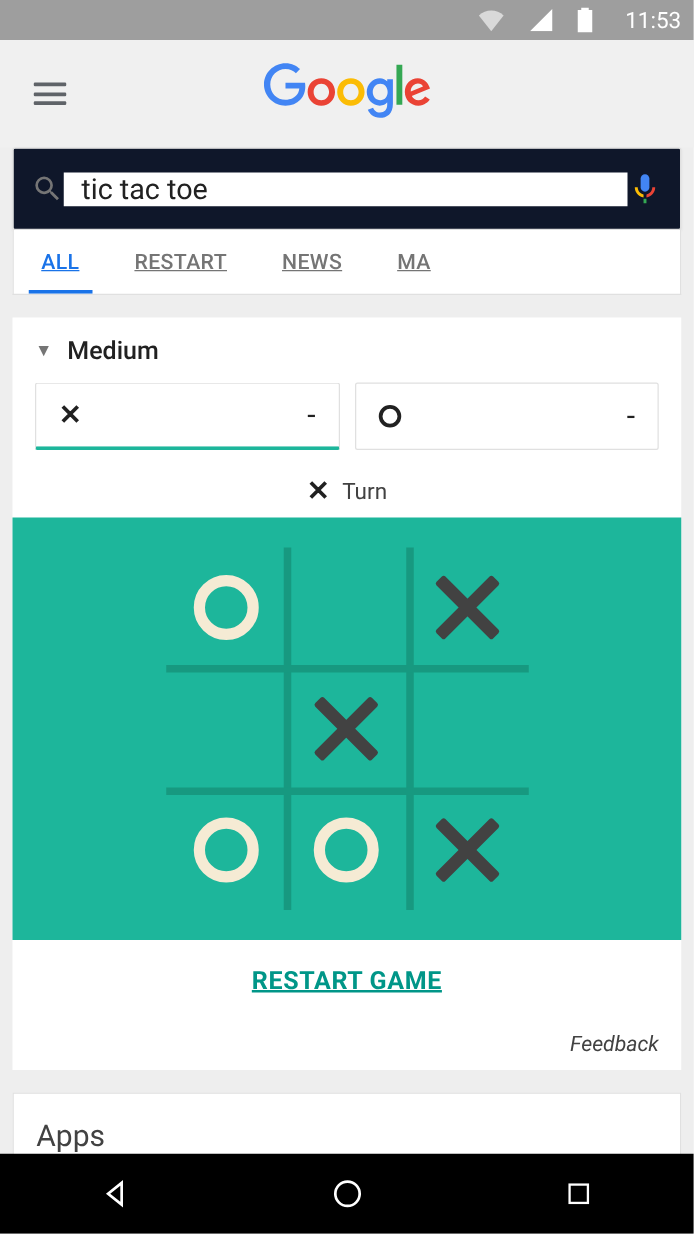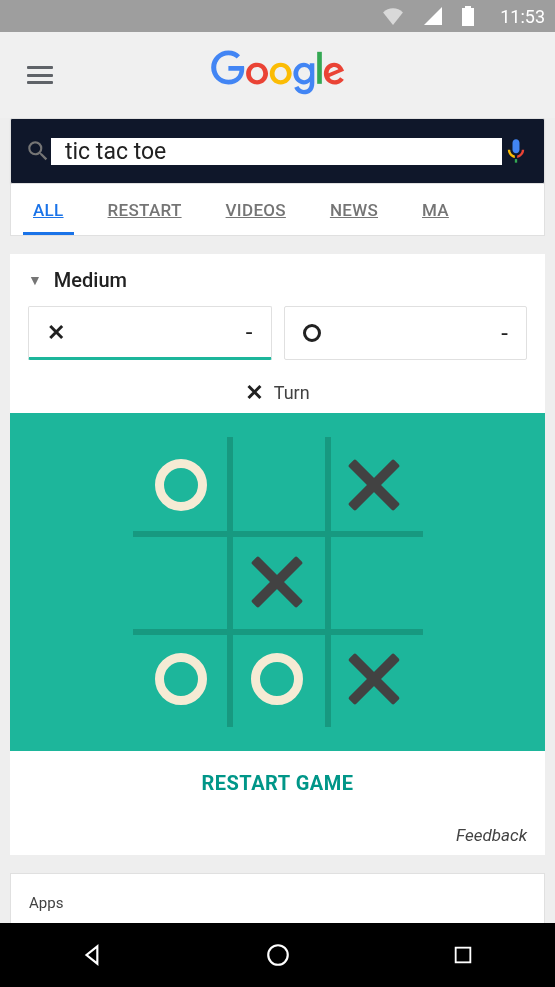--- a/index.html
+++ b/index.html
@@ -52,26 +52,26 @@
 .gh1 { top: 94px; left: 0; height: 6px; width: 100%; }
 .gh2 { top: 192px; left: 0; height: 6px; width: 100%; }
 .cells { display: grid; grid-template-columns: repeat(3,1fr); grid-template-rows: repeat(3,1fr); width: 100%; height: 100%; position: absolute; }
 .cell { display: flex; align-items: center; justify-content: center; }
 .mark-o { width: 52px; height: 52px; border: 9px solid #f5ebd4; border-radius: 50%; }
 .mark-x { width: 52px; height: 52px; position: relative; }
 .mark-x::before, .mark-x::after { content: ''; position: absolute; left: 50%; top: 50%; width: 64px; height: 10px; background: #424242; border-radius: 2px; }
 .mark-x::before { transform: translate(-50%,-50%) rotate(45deg); }
 .mark-x::after { transform: translate(-50%,-50%) rotate(-45deg); }
 
-.restart { text-align: center; padding: 20px 0; font-size: 20px; font-weight: 700; color: #009688; letter-spacing: 0.5px; }
+.restart { text-align: center; padding: 20px 0; font-size: 20px; font-weight: 700; color: #009688; letter-spacing: 0.5px; text-decoration: underline; }
 .feedback { text-align: right; padding: 10px 18px; font-size: 17px; color: #424242; font-style: italic; }
 
 
 .apps-card { margin: 18px 10px 0 10px; background: #fff; border: 1px solid #e0e0e0; }
-.apps-title { padding: 20px 18px 16px 18px; font-size: 15px; color: #424242; }
+.apps-title { padding: 20px 18px 16px 18px; font-size: 24px; color: #424242; }
 .apps-bar { height: 4px; display: flex; }
 .apps-bar div { flex: 1; }
 .ab1{ background:#e91e63; } .ab2{ background:#3f51b5; } .ab3{ background:#e91e63; }
 
 
 .nav-bar { position: absolute; left: 0; right: 0; bottom: 0; height: 64px; background: #000; display: flex; align-items: center; justify-content: space-around; }
 .nav-btn { width: 80px; height: 40px; display: flex; align-items: center; justify-content: center; }
 
 
 .x-small { font-size: 22px; color: #212121; font-weight: 700; }
@@ -129,21 +129,20 @@
         <path fill="#FBBC05" d="M7 11h-2c0 3.53 2.61 6.43 6 6.92v-2.02c-2.28-.46-4-2.48-4-4.9z"></path>
         <path fill="#EA4335" d="M17 11c0 2.42-1.72 4.44-4 4.9v2.02c3.39-.49 6-3.39 6-6.92h-2z"></path>
       </svg>
   </div>
 </div>
 
 <div class="tabs-wrap">
 <div class="tabs">
   <div class="tab active">ALL</div>
   <div class="tab">RESTART</div>
-  <div class="tab">VIDEOS</div>
   <div class="tab">NEWS</div>
   <div class="tab">MA</div>
 </div>
 </div>
 
 <div class="card">
   <div class="diff-row">
     <span class="diff-arrow">▼</span>
     <span class="diff-label">Medium</span>
   </div>

